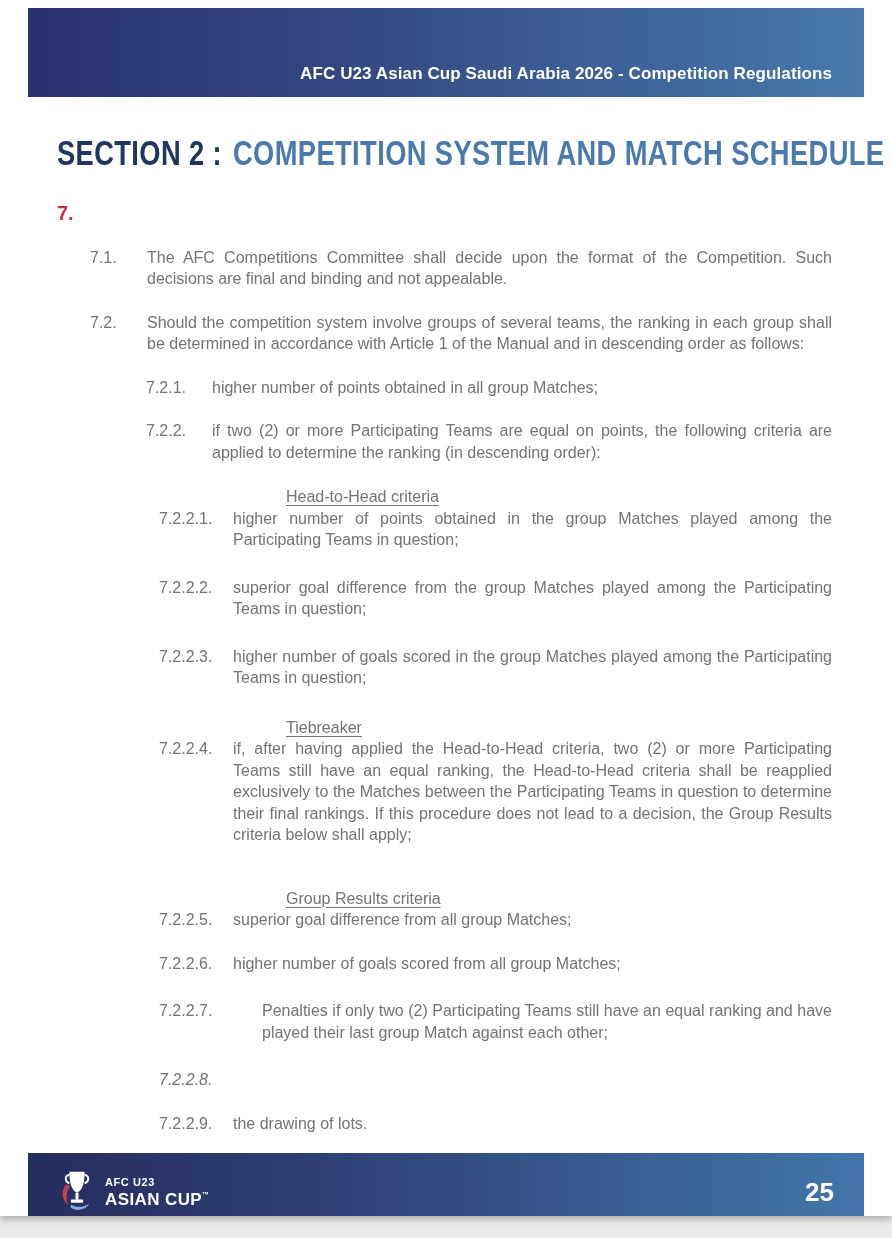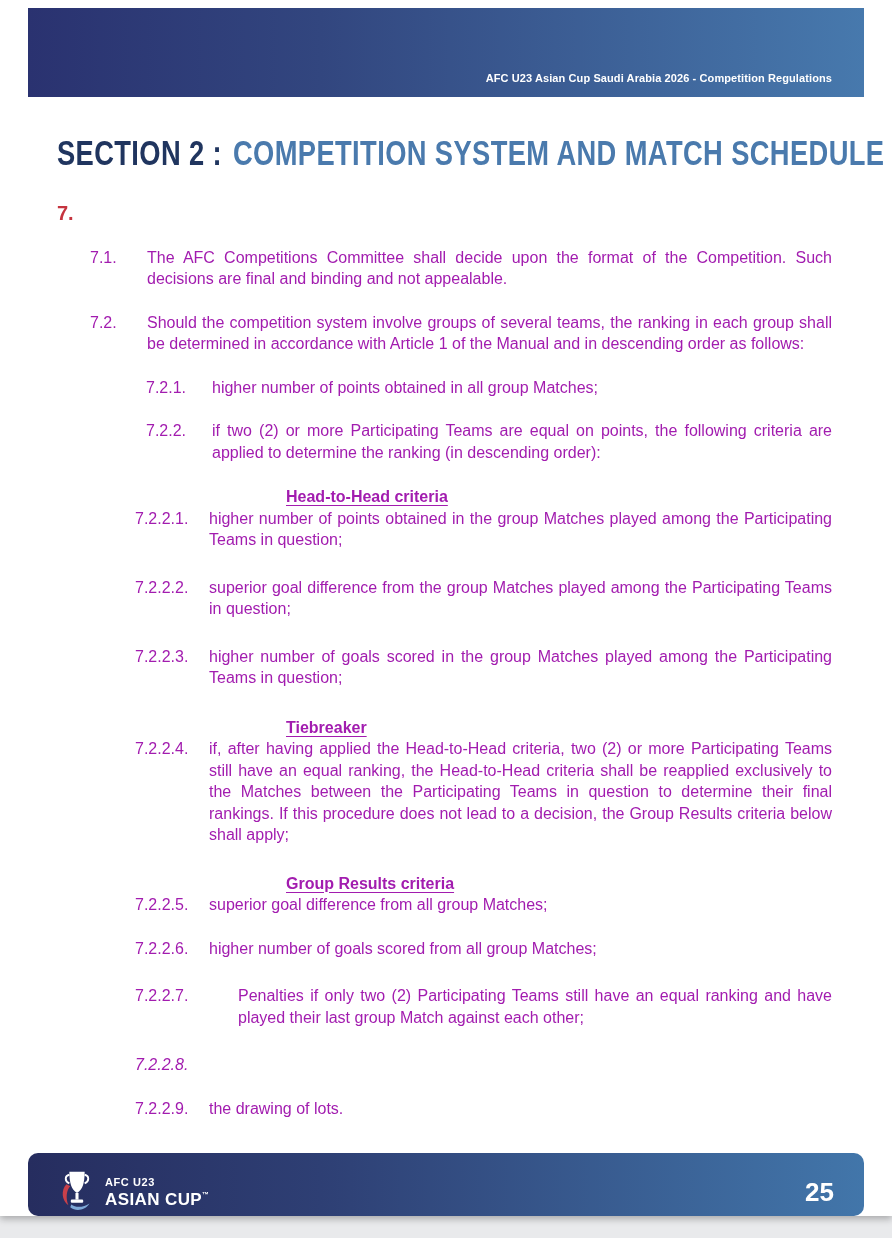--- a/index.html
+++ b/index.html
@@ -24,21 +24,21 @@
     height: 89px;
     background: linear-gradient(90deg, #2a3270 0%, #32467f 35%, #4779ad 100%);
     display: flex;
     align-items: flex-end;
     justify-content: flex-end;
     padding: 0 32px 13px 0;
     box-sizing: border-box;
   }
   .banner-text {
     color: #ffffff;
-    font-size: 11px;
+    font-size: 17px;
     font-weight: bold;
     letter-spacing: 0.1px;
     margin-top: 44px;
   }
   
   .section-title {
     margin: 38px 0 0 57px;
     font-size: 35px;
     font-weight: bold;
     white-space: nowrap;
@@ -57,49 +57,47 @@
     margin: 30px 0 0 57px;
     color: #c5343f;
     font-size: 20px;
     font-weight: bold;
     display: flex;
   }
   .article-num { width: 35px; flex: none; }
   
   .content {
     padding: 0 60px 0 57px;
-    color: #a21caf;
+    color: #737373;
     font-size: 16px;
     line-height: 21.5px;
   }
   .clause { display: grid; margin-top: 22px; }
   .lvl1 { grid-template-columns: 57px 1fr; margin-left: 33px; }
   .lvl2 { grid-template-columns: 66px 1fr; margin-left: 89px; }
-  .lvl3 { grid-template-columns: 74px 1fr; margin-left: 78px; }
+  .lvl3 { grid-template-columns: 74px 1fr; margin-left: 102px; }
   .clause.tight { margin-top: 0; }
   .clause-num { text-align: left; }
   .clause-text { text-align: justify; }
   .criteria-heading {
     margin: 23px 0 0 229px;
     text-decoration: underline;
     text-underline-offset: 3px;
-    font-weight: bold;
   }
   
   .footer {
     margin: auto 28px 0 28px;
     height: 63px;
     background: linear-gradient(90deg, #262d5f 0%, #2e3f74 35%, #4276aa 100%);
     display: flex;
     align-items: center;
     justify-content: space-between;
     padding: 16px 30px 0 30px;
     box-sizing: border-box;
     color: #ffffff;
-    border-radius: 10px;
   }
   .logo { display: flex; align-items: center; gap: 9px; }
   .logo-text { line-height: 1; }
   .logo-line1 { font-size: 11px; font-weight: bold; letter-spacing: 0.6px; margin-bottom: 3px; }
   .logo-line2 { font-size: 17px; font-weight: bold; letter-spacing: 0.4px; }
   .logo-tm { font-size: 7px; vertical-align: top; }
   .page-number { font-size: 26px; font-weight: bold; }
   .bottom-gap { height: 22px; background: #e9eaec; }
 </style>
 </head>
@@ -158,21 +156,21 @@
       <span class="clause-num">7.2.2.3.</span>
       <span class="clause-text">higher number of goals scored in the group Matches played among the Participating Teams in question;</span>
     </div>
 
     <div class="criteria-heading" style="margin-top:28px;">Tiebreaker</div>
     <div class="clause lvl3 tight">
       <span class="clause-num">7.2.2.4.</span>
       <span class="clause-text">if, after having applied the Head-to-Head criteria, two (2) or more Participating Teams still have an equal ranking, the Head-to-Head criteria shall be reapplied exclusively to the Matches between the Participating Teams in question to determine their final rankings. If this procedure does not lead to a decision, the Group Results criteria below shall apply;</span>
     </div>
 
-    <div class="criteria-heading" style="margin-top:27px;">Group Results criteria</div>
+    <div class="criteria-heading" style="margin-top:42px;">Group Results criteria</div>
     <div class="clause lvl3 tight">
       <span class="clause-num">7.2.2.5.</span>
       <span class="clause-text">superior goal difference from all group Matches;</span>
     </div>
 
     <div class="clause lvl3">
       <span class="clause-num">7.2.2.6.</span>
       <span class="clause-text">higher number of goals scored from all group Matches;</span>
     </div>
 

